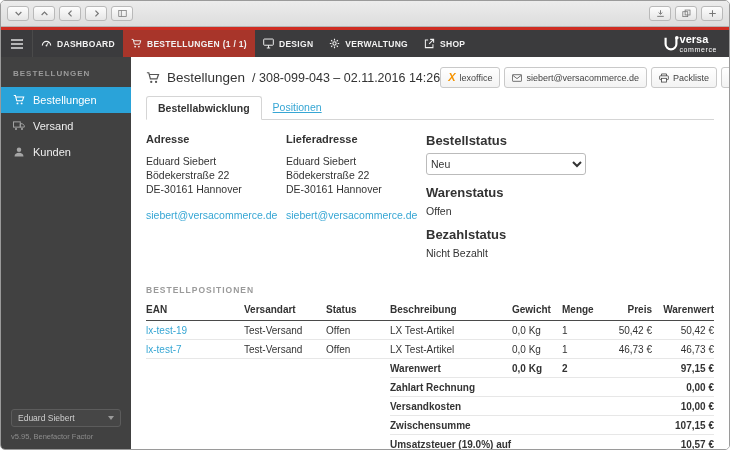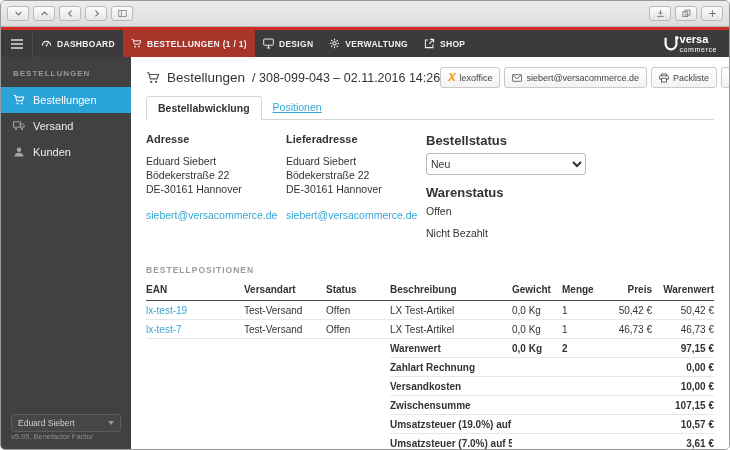--- a/index.html
+++ b/index.html
@@ -34,21 +34,21 @@
   .sidebar { width:130px; background:#414141; color:#e8e8e8; position:relative; flex-shrink:0; }
   .side-section { padding:12px 12px 9px; font-size:8px; color:#9b9b9b; letter-spacing:1px; font-weight:bold; }
   .side-item { display:flex; align-items:center; gap:8px; padding:0 12px; height:26px; font-size:11px; color:#efefef; cursor:pointer; }
   .side-item .sicon { color:#a5a5a5; display:flex; }
   .side-item.active { background:#2aa3d9; color:#fff; }
   .side-item.active .sicon { color:#fff; }
   .sicon svg { width:12px; height:12px; display:block; }
   .side-bottom { position:absolute; bottom:8px; left:10px; right:10px; }
   .user-select { border:1px solid #5c5c5c; border-radius:3px; height:18px; display:flex; align-items:center; justify-content:space-between; padding:0 6px; font-size:8.5px; color:#cfcfcf; background:#464646; cursor:pointer; }
   .user-select .caret { width:0; height:0; border-left:3px solid transparent; border-right:3px solid transparent; border-top:4px solid #9a9a9a; }
-  .version { font-size:7.5px; color:#8d8d8d; }
+  .version { margin-top:5px; font-size:7.5px; color:#8d8d8d; }
 
   
   .main { flex:1; background:#fff; overflow:hidden; padding:0 15px; }
   .main-header { display:flex; align-items:center; justify-content:space-between; padding:10px 0 6px; }
   .title-group { display:flex; align-items:center; gap:7px; color:#333; white-space:nowrap; }
   .title-cart { color:#555; display:flex; }
   .title-cart svg { width:14px; height:14px; }
   .page-title { font-size:13.5px; }
   .order-info { font-size:12.5px; color:#333; }
   .header-buttons { display:flex; gap:4px; align-items:center; }
@@ -326,20 +326,21 @@
           <div class="line">DE-30161 Hannover</div>
           <span class="email">siebert@versacommerce.de</span>
         </div>
         <div class="col status-col">
           <div class="status-label">Bestellstatus</div>
           <select class="status-select">
             <option>Neu</option>
           </select>
           <div class="status-label">Warenstatus</div>
           <div class="status-value">Offen</div>
+          <div class="status-label">Bezahlstatus</div>
           <div class="status-value">Nicht Bezahlt</div>
         </div>
       </div>
 
       <div class="positions-heading">BESTELLPOSITIONEN</div>
 
       <table class="items">
         <colgroup>
           <col style="width:98px">
             <col style="width:82px">

